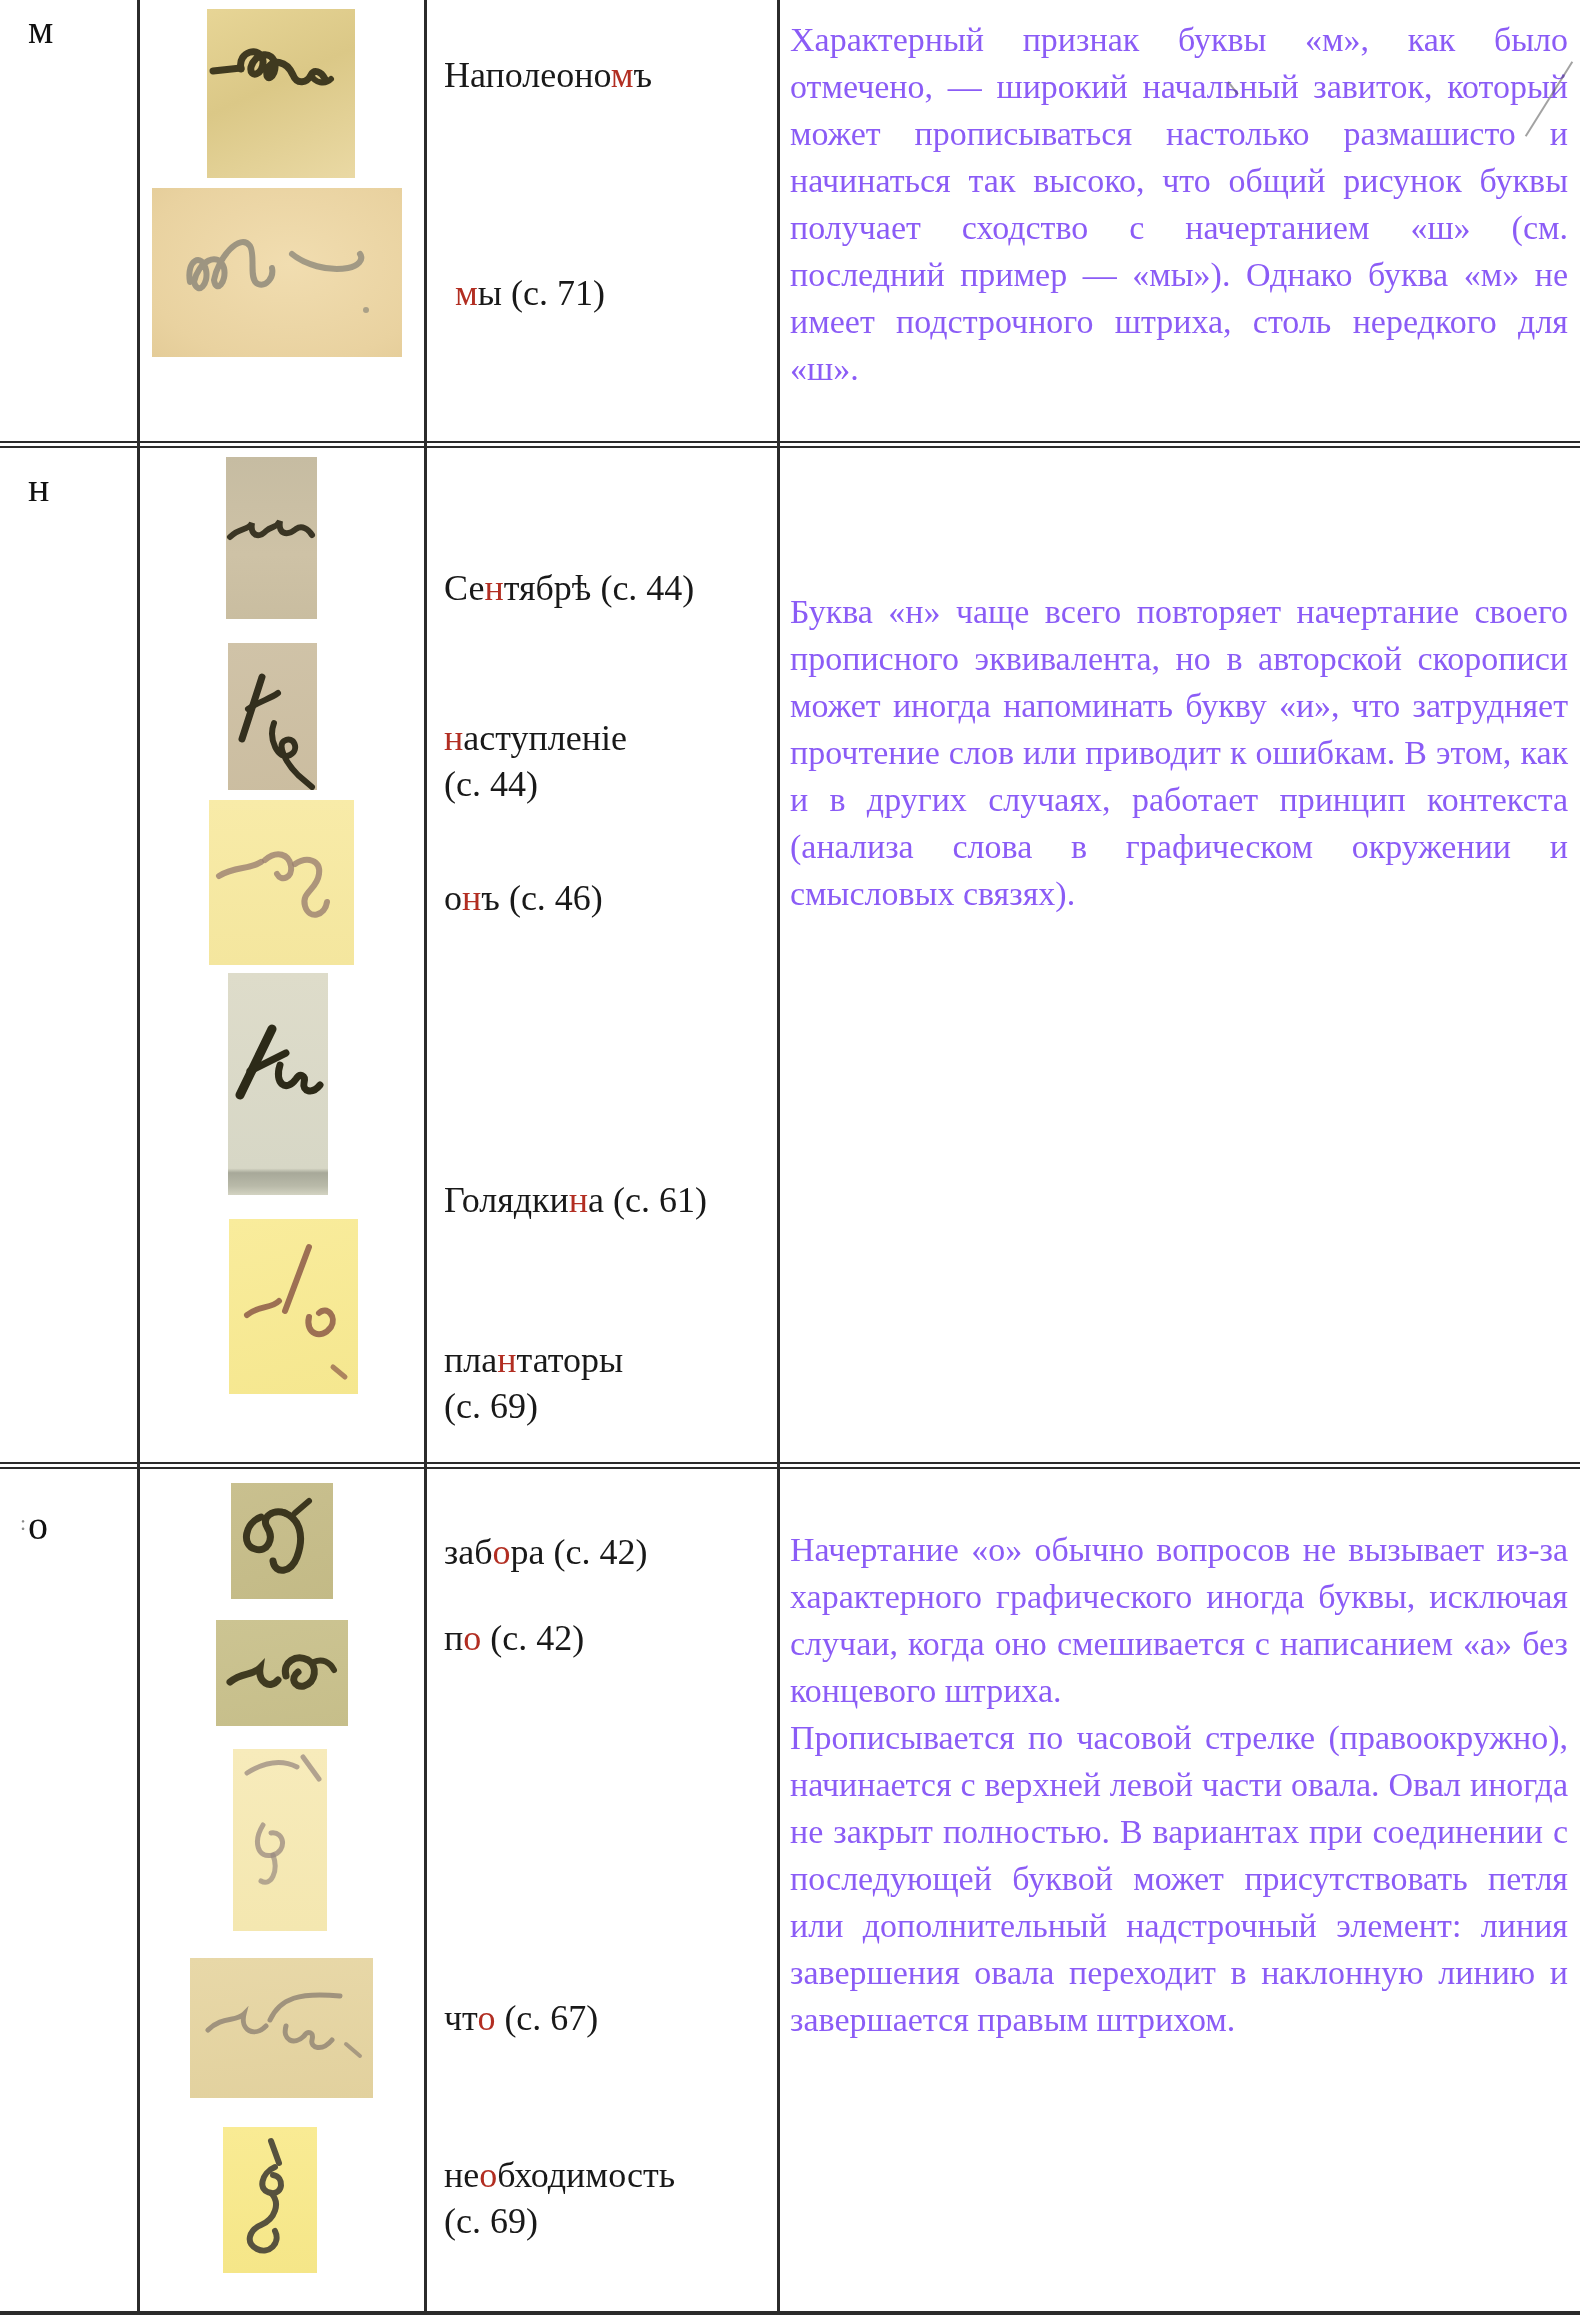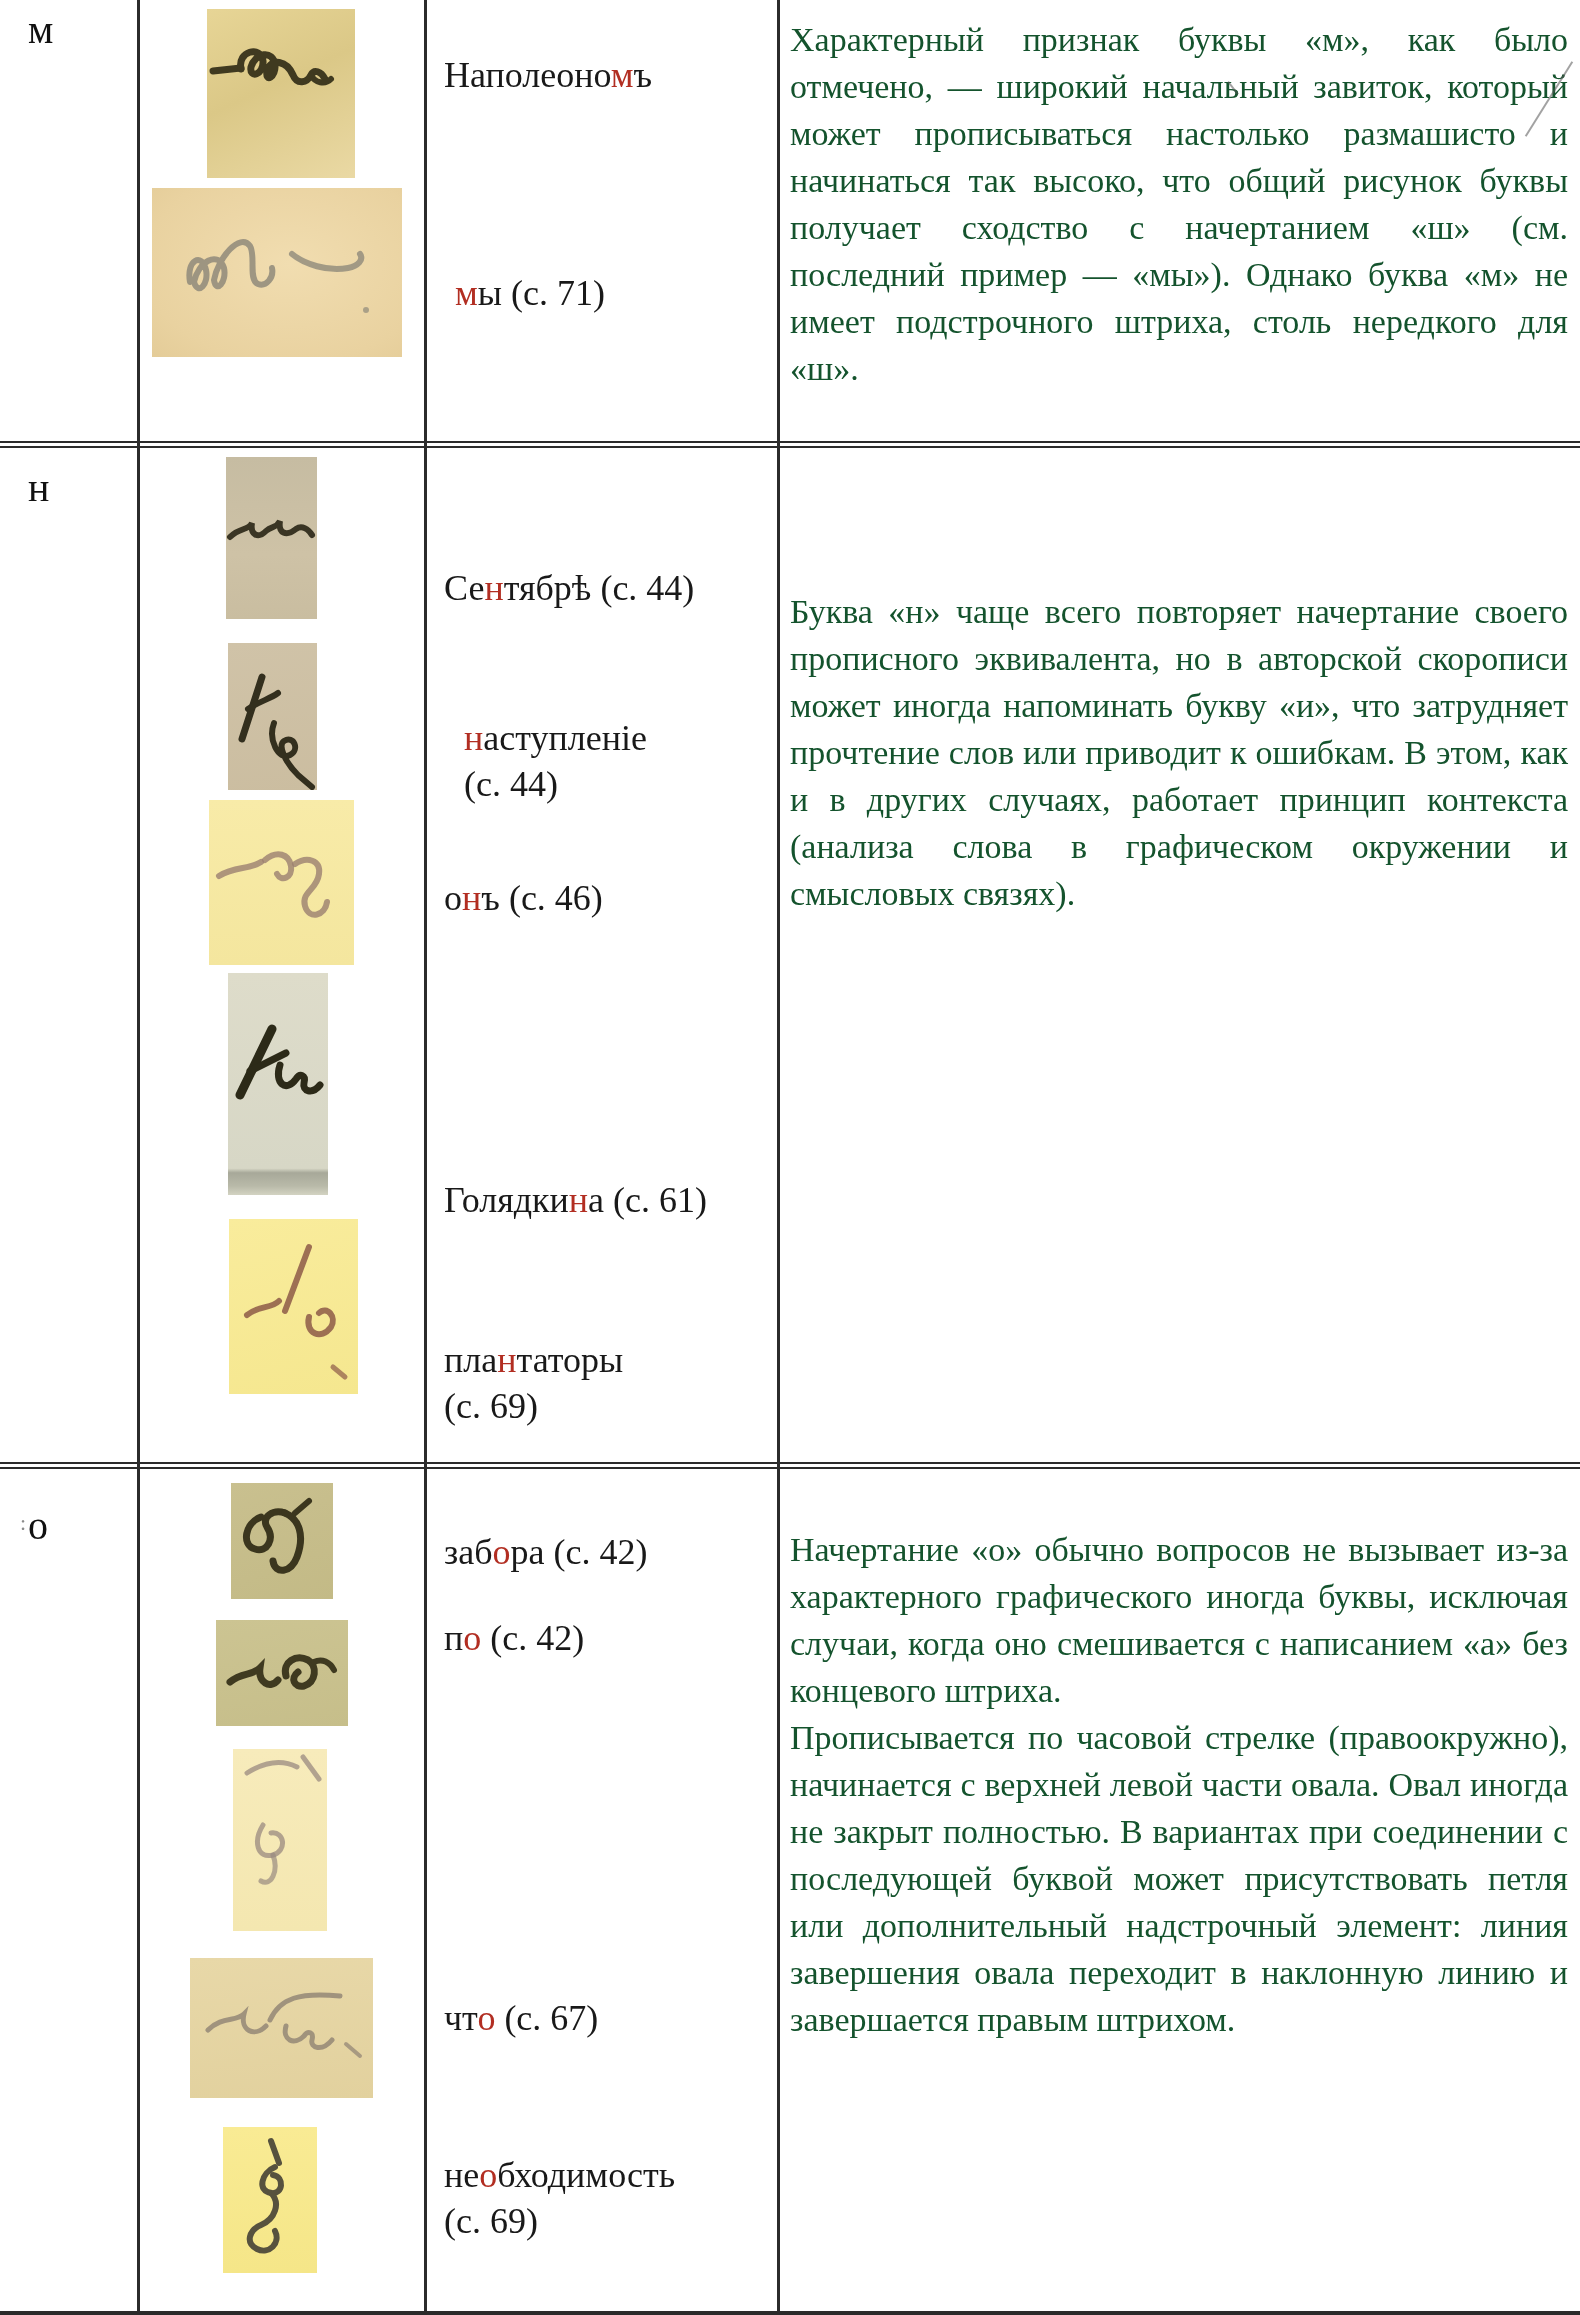--- a/index.html
+++ b/index.html
@@ -31,24 +31,24 @@
   .img-o1{left:231px; top:1483px;width:102px; height:116px; background:linear-gradient(160deg,#c9c08f 0%,#c3ba86 100%);}
   .img-o2{left:216px; top:1620px;width:132px; height:106px; background:linear-gradient(170deg,#ccc492 0%,#c6be8a 100%);}
   .img-o3{left:233px; top:1749px;width:94px;  height:182px; background:linear-gradient(180deg,#f7ebbb 0%,#f4e7b0 100%);}
   .img-o4{left:190px; top:1958px;width:183px; height:140px; background:linear-gradient(175deg,#e8d8a8 0%,#e2d19e 100%);}
   .img-o5{left:223px; top:2127px;width:94px;  height:146px; background:linear-gradient(180deg,#f9eb94 0%,#f5e688 100%);}
   
   .example{position:absolute; left:444px; width:330px; font-size:36px; line-height:46px; color:#191919;}
   .hl{color:#b22e22;}
   .ref-block{display:block;}
   .ex-m0{top:52px;}  .ex-m1{top:270px;margin-left:11px;}
-  .ex-n0{top:565px;} .ex-n1{top:715px;margin-left:20px;} .ex-n2{top:875px;} .ex-n3{top:1177px; width:345px;} .ex-n4{top:1337px;}
+  .ex-n0{top:565px;} .ex-n1{top:715px;} .ex-n2{top:875px;} .ex-n3{top:1177px; width:345px;} .ex-n4{top:1337px;}
   .ex-o0{top:1529px;}.ex-o1{top:1615px;}.ex-o2{top:1832px;}.ex-o3{top:1995px;}.ex-o4{top:2152px; width:345px;}
   
-  .desc{position:absolute; left:790px; width:778px; font-size:34px; line-height:47px; text-align:justify; color:#14532d;}
+  .desc{position:absolute; left:790px; width:778px; font-size:34px; line-height:47px; text-align:justify; color:#8b5cf6;}
   .desc p{margin:0; padding:0;}
   .desc-m{top:16px;} .desc-n{top:588px;} .desc-o{top:1526px;}
   
   .artifact-line{position:absolute; background:#555; opacity:.55;}
   .art1{left:1548px; top:55px; width:2px; height:88px; transform:rotate(32deg);}
   .art2{left:1232px; top:80px; width:2px; height:16px; transform:rotate(-38deg);}
 </style>
 </head>
 <body>
 

